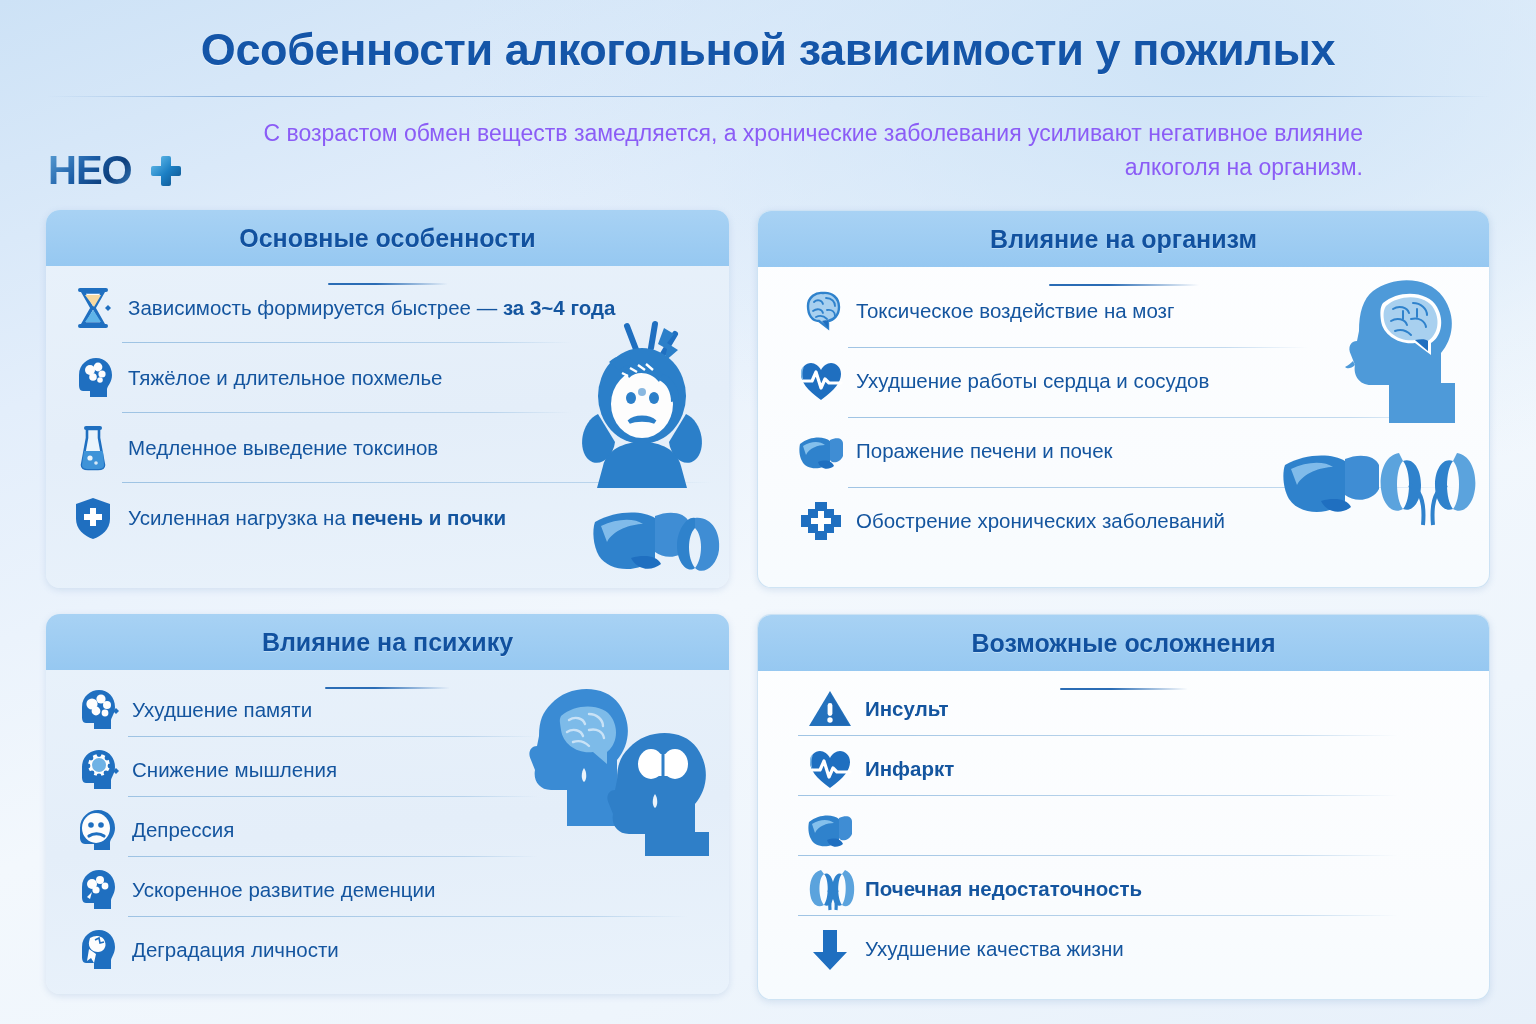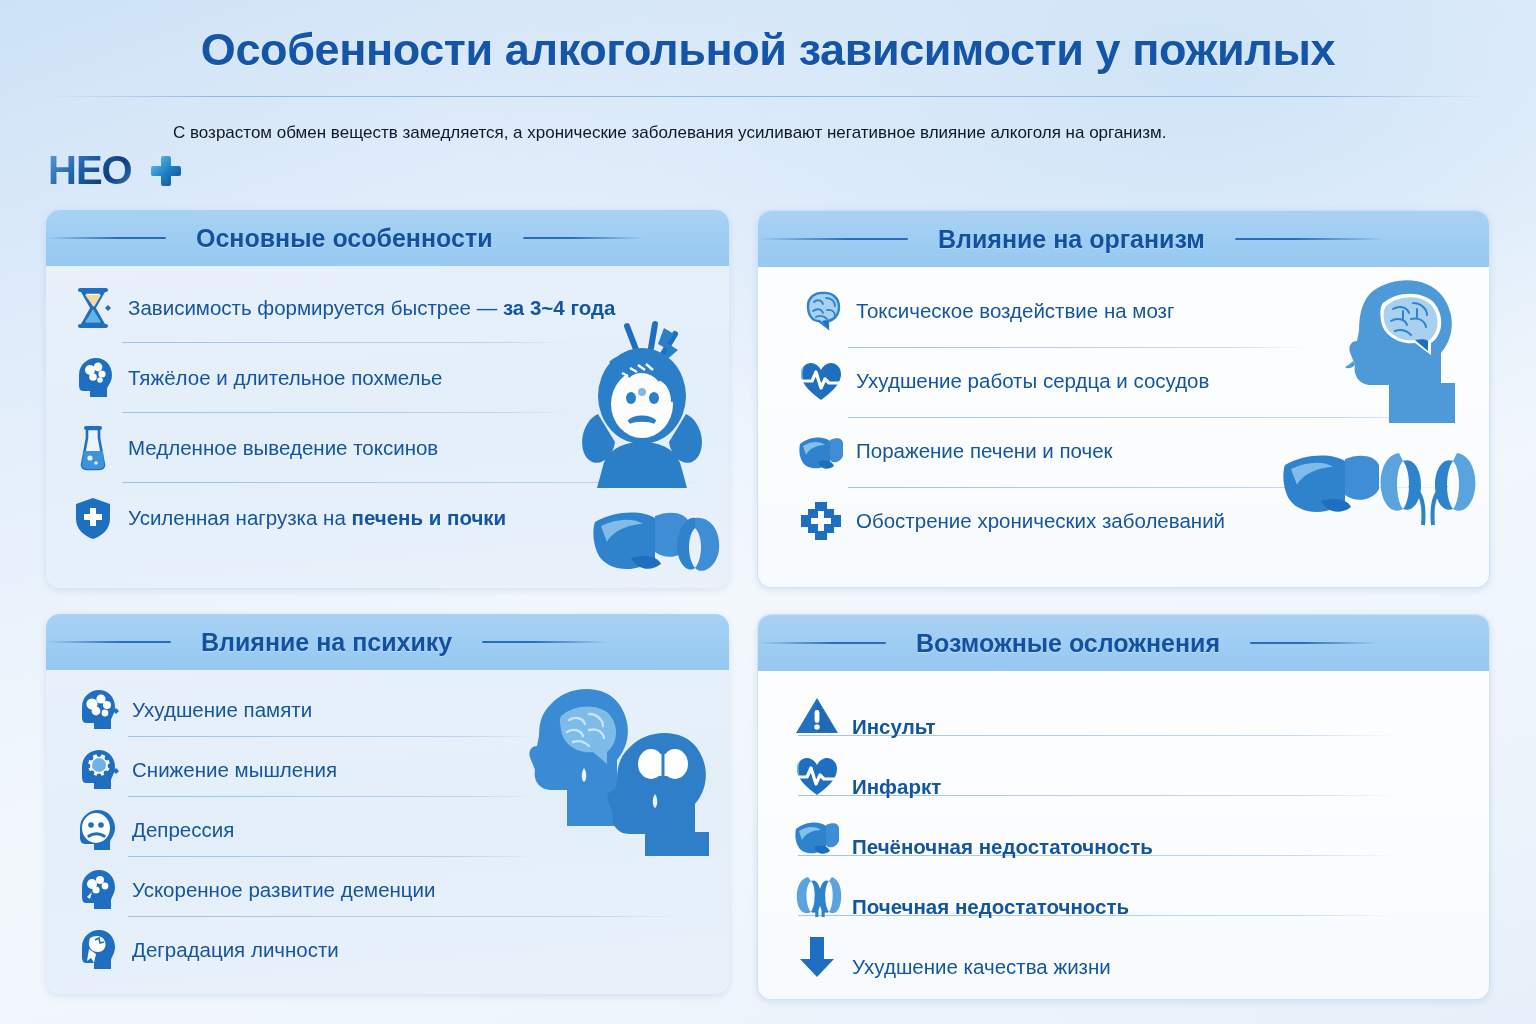--- a/index.html
+++ b/index.html
@@ -34,24 +34,24 @@
     top: 96px; left: 46px; right: 46px;
     height: 1px;
     background: linear-gradient(to right, rgba(140,180,220,0), rgba(120,165,215,.75) 12%, rgba(120,165,215,.75) 88%, rgba(140,180,220,0));
   }
   .subtitle {
     position: absolute;
     top: 116px;
     left: 50%;
     transform: translateX(-50%);
     width: 1190px;
-    text-align: left;
-    font-size: 17px;
+    text-align: right;
+    font-size: 23px;
     line-height: 34px;
-    color: #0f172a;
+    color: #8b5cf6;
   }
 
   
   .logo {
     position: absolute;
     left: 48px; top: 148px;
     display: flex;
     align-items: center;
     gap: 16px;
   }
@@ -98,22 +98,23 @@
 
   .card.tint { background: linear-gradient(175deg, #e9f2fb 0%, #e4eef9 55%, #e9f2fb 100%); }
   .card.plain{ background: linear-gradient(180deg, #fdfeff 0%, #fafcfe 70%, #f7fbfe 100%); border: 1px solid rgba(170,205,235,.55); }
 
   .card-head {
     position: relative;
     height: 56px;
     background: linear-gradient(180deg, #a8d2f4 0%, #96c8f1 100%);
     display: flex;
     align-items: center;
-    justify-content: flex-start;
+    justify-content: center;
     gap: 30px;
+    flex-direction: column;
   }
   .card-head .rule {
     height: 2px;
     flex: 0 0 auto;
     background: linear-gradient(to right, rgba(30,95,170,0), #2a6cb5 60%, #2a6cb5 100%);
     border-radius: 2px;
   }
   .card-head .rule.right { background: linear-gradient(to left, rgba(30,95,170,0), #2a6cb5 60%, #2a6cb5 100%); }
   .card.c1 .rule { width: 120px; }
   .card.c2 .rule { width: 150px; }
@@ -181,21 +182,21 @@
   .c3 .r2 { top: 70px; }
   .c3 .r3 { top: 130px; }
   .c3 .r4 { top: 190px; }
   .c3 .r5 { top: 250px; }
   .c3 .divider { left: 82px; width: 410px; }
   .c3 .d1 { top: 66px; }
   .c3 .d2 { top: 126px; }
   .c3 .d3 { top: 186px; }
   .c3 .d4 { top: 246px; width: 560px; }
 
-  .c4 .row { left: 36px; align-items: flex-end; }
+  .c4 .row { left: 49px; }
   .c4 .r1 { top: 8px; }
   .c4 .r2 { top: 68px; }
   .c4 .r3 { top: 128px; }
   .c4 .r4 { top: 188px; }
   .c4 .r5 { top: 248px; }
   .c4 .divider { left: 40px; width: 600px; }
   .c4 .d1 { top: 64px; }
   .c4 .d2 { top: 124px; }
   .c4 .d3 { top: 184px; }
   .c4 .d4 { top: 244px; }
@@ -592,21 +593,20 @@
 
       <div class="row r3">
         <span class="ico">
           <svg viewBox="0 0 46 46" width="46" height="46">
             <path d="M2 16 C12 8 26 8 32 13 L32 34 C24 43 8 42 4 33 C1 28 1 20 2 16 Z" fill="#2f82cc"></path>
             <path d="M5 18 C13 13 22 13 27 17 C20 17 11 20 8 27 Z" fill="#8ec6ef" opacity=".9"></path>
             <path d="M32 12 C39 9 45 10 45 16 L45 28 C42 35 34 36 32 32 Z" fill="#3f8dd4"></path>
             <path d="M20 34 C28 31 34 33 36 38 C30 43 22 41 20 34 Z" fill="#1f6fc0"></path>
           </svg>
         </span>
-        <span class="txt">Печёночная недостаточность</span>
       </div>
 
       <div class="row r4">
         <span class="ico">
           <svg viewBox="0 0 46 46" width="46" height="46">
             <path d="M14 4 C5 6 2 17 3 27 C4 37 10 43 17 39 C11 32 11 12 17 8 Z" fill="#5ba3dd"></path>
             <path d="M17 8 C23 5 27 14 27 25 C27 35 23 42 17 39 C22 32 22 13 17 8 Z" fill="#2f82cc"></path>
             <path d="M21 24 C28 27 30 34 29 44" stroke="#2f82cc" stroke-width="3.2" fill="none"></path>
             <path d="M38 4 C46 7 48 18 47 27 C46 37 41 43 35 39 C40 32 40 12 35 8 Z" fill="#5ba3dd"></path>
             <path d="M35 8 C29 5 25 14 25 25 C25 35 29 42 35 39 C30 32 30 13 35 8 Z" fill="#2f82cc"></path>

